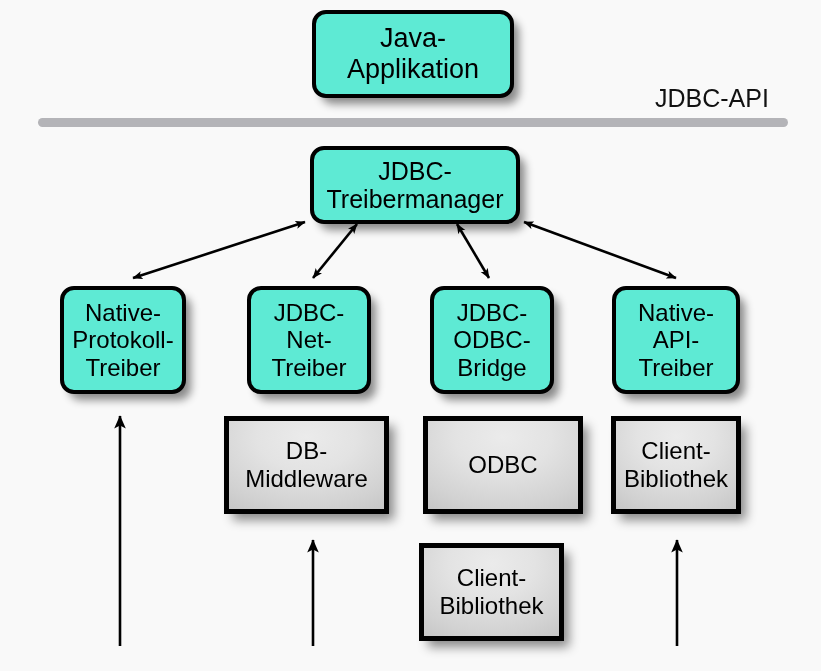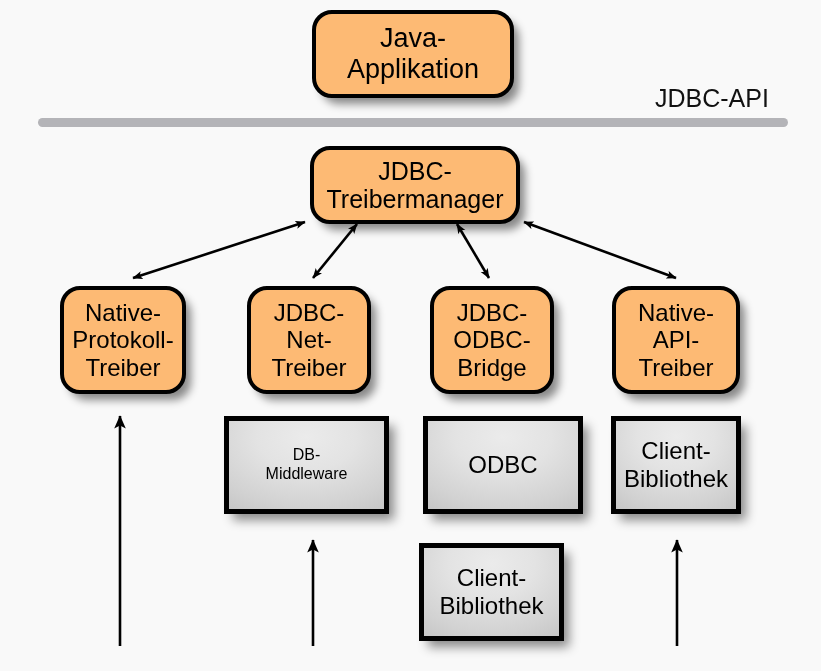--- a/index.html
+++ b/index.html
@@ -14,23 +14,23 @@
     height: 671px;
     background: #f9f9f9;
     overflow: hidden;
     font-family: "Liberation Sans", sans-serif;
   }
 
   
   .rbox {
     position: absolute;
     box-sizing: border-box;
-    background: #fdba74;
+    background: #5eead4;
     border: 4px solid #000000;
-    border-radius: 20px;
+    border-radius: 14px;
     display: flex;
     align-items: center;
     justify-content: center;
     text-align: center;
     color: #000000;
     line-height: 1.14;
     box-shadow: 7px 8px 9px -2px rgba(0,0,0,0.45);
     z-index: 5;
   }
   .rbox .label {
@@ -147,21 +147,21 @@
 ODBC-
 Bridge</span>
   </div>
 
   <div class="rbox" style="left:612px; top:286px; width:128px; height:108px; font-size:24px;">
     <span class="label">Native-
 API-
 Treiber</span>
   </div>
 
-  <div class="gbox" style="left:224px; top:416px; width:165px; height:98px; font-size:16px;">
+  <div class="gbox" style="left:224px; top:416px; width:165px; height:98px; font-size:24px;">
     <span class="label">DB-
 Middleware</span>
   </div>
 
   <div class="gbox" style="left:423px; top:416px; width:160px; height:98px; font-size:24px;">
     <span class="label">ODBC</span>
   </div>
 
   <div class="gbox" style="left:611px; top:416px; width:130px; height:98px; font-size:24px;">
     <span class="label">Client-

